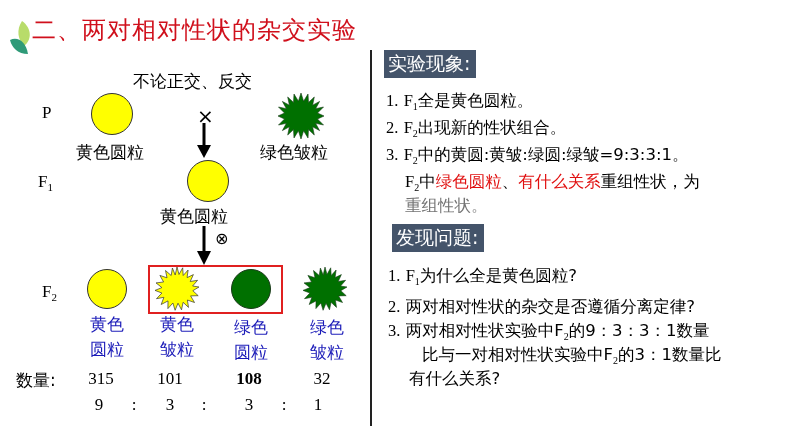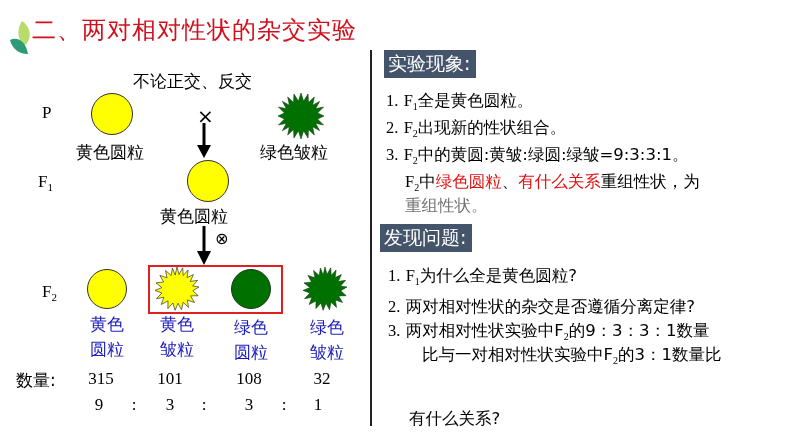--- a/index.html
+++ b/index.html
@@ -104,21 +104,21 @@
     <div>圆粒</div>
   </div>
 <div class="abs blue2" style="left:307px;top:315px;">
     <div>绿色</div>
     <div>皱粒</div>
   </div>
 
 <div class="abs cap" style="left:16px;top:369px;">数量:</div>
 <div class="abs num" style="left:81px;top:369px;">315</div>
 <div class="abs num" style="left:150px;top:369px;">101</div>
-<div class="abs num" style="left:229px;top:369px;">108</div>
+<div class="abs num" style="left:229px;top:369px;font-weight:bold;">108</div>
 <div class="abs num" style="left:302px;top:369px;">32</div>
 
 <div class="abs num" style="left:79px;top:395px;">9</div>
 <div class="abs num" style="left:114px;top:395px;">:</div>
 <div class="abs num" style="left:150px;top:395px;">3</div>
 <div class="abs num" style="left:184px;top:395px;">:</div>
 <div class="abs num" style="left:229px;top:395px;">3</div>
 <div class="abs num" style="left:264px;top:395px;">:</div>
 <div class="abs num" style="left:298px;top:395px;">1</div>
 
@@ -135,29 +135,29 @@
 <div class="abs line" style="left:386px;top:144px;">
   <span class="n">3.</span> <span class="n">F</span><sub class="n">2</sub><span>中的黄圆:黄皱:绿圆:绿皱=9:3:3:1。</span>
 </div>
 <div class="abs line" style="left:405px;top:171px;">
   <span class="n">F</span><sub class="n">2</sub><span>中</span><span class="red">绿色圆粒</span><span>、</span><span class="red">有什么关系</span><span>重组性状，为</span>
 </div>
 <div class="abs line" style="left:405px;top:195px;">
   <span class="blue">重组性状</span><span class="blue">。</span>
 </div>
 
-<div class="abs hdr" style="left:380px;top:224px;">发现问题:</div>
+<div class="abs hdr" style="left:392px;top:224px;">发现问题:</div>
 
 <div class="abs line" style="left:388px;top:265px;">
   <span class="n">1.</span> <span class="n">F</span><sub class="n">1</sub><span>为什么全是黄色圆粒?</span>
 </div>
 <div class="abs line" style="left:388px;top:296px;">
   <span class="n">2.</span> <span>两对相对性状的杂交是否遵循分离定律?</span>
 </div>
 <div class="abs line" style="left:388px;top:320px;">
   <span class="n">3.</span> <span>两对相对性状实验中F</span><sub class="n">2</sub><span>的9：3：3：1数量</span>
 </div>
 <div class="abs line" style="left:422px;top:344px;">
   <span>比与一对相对性状实验中F</span><sub class="n">2</sub><span>的3：1数量比</span>
 </div>
-<div class="abs line" style="left:409px;top:368px;margin-top:40px;">
+<div class="abs line" style="left:409px;top:368px;">
   <span>有什么关系?</span>
 </div>
 
 </body></html>

